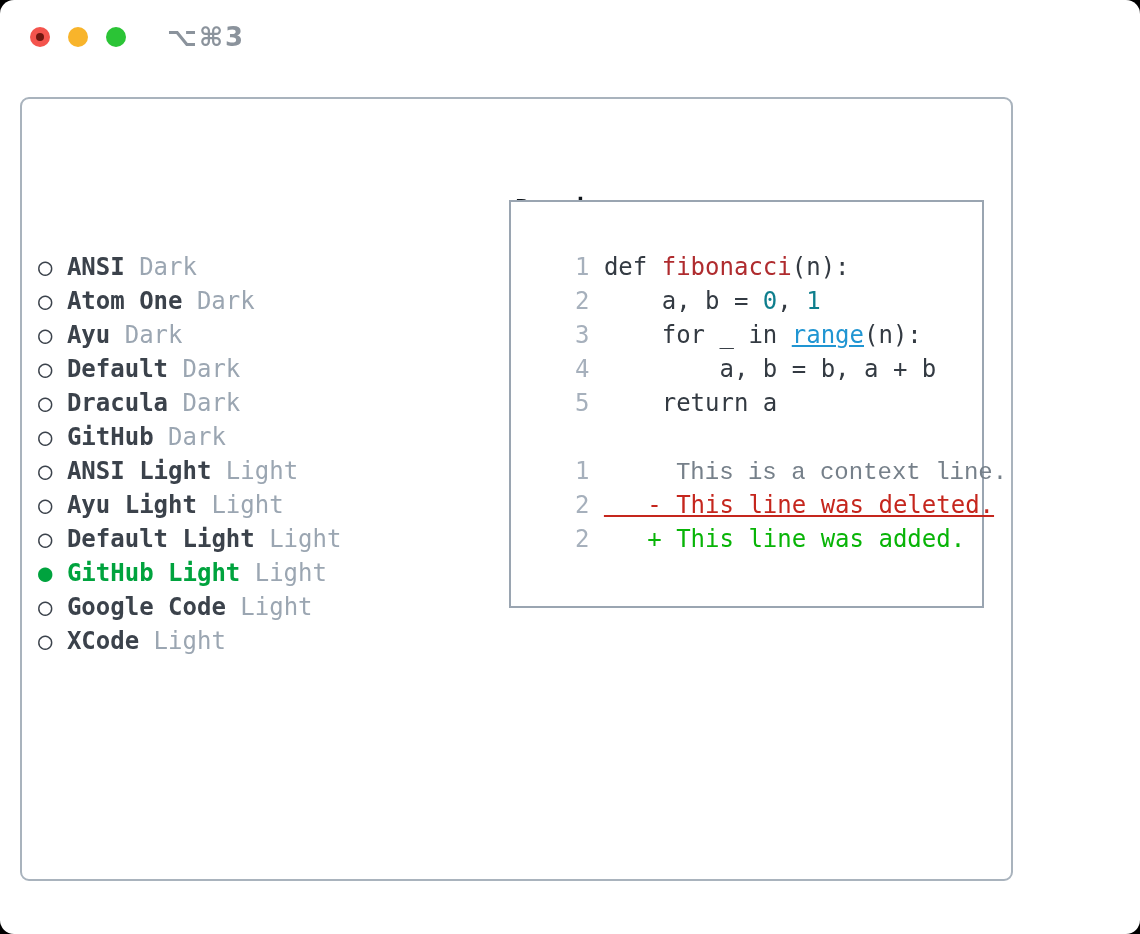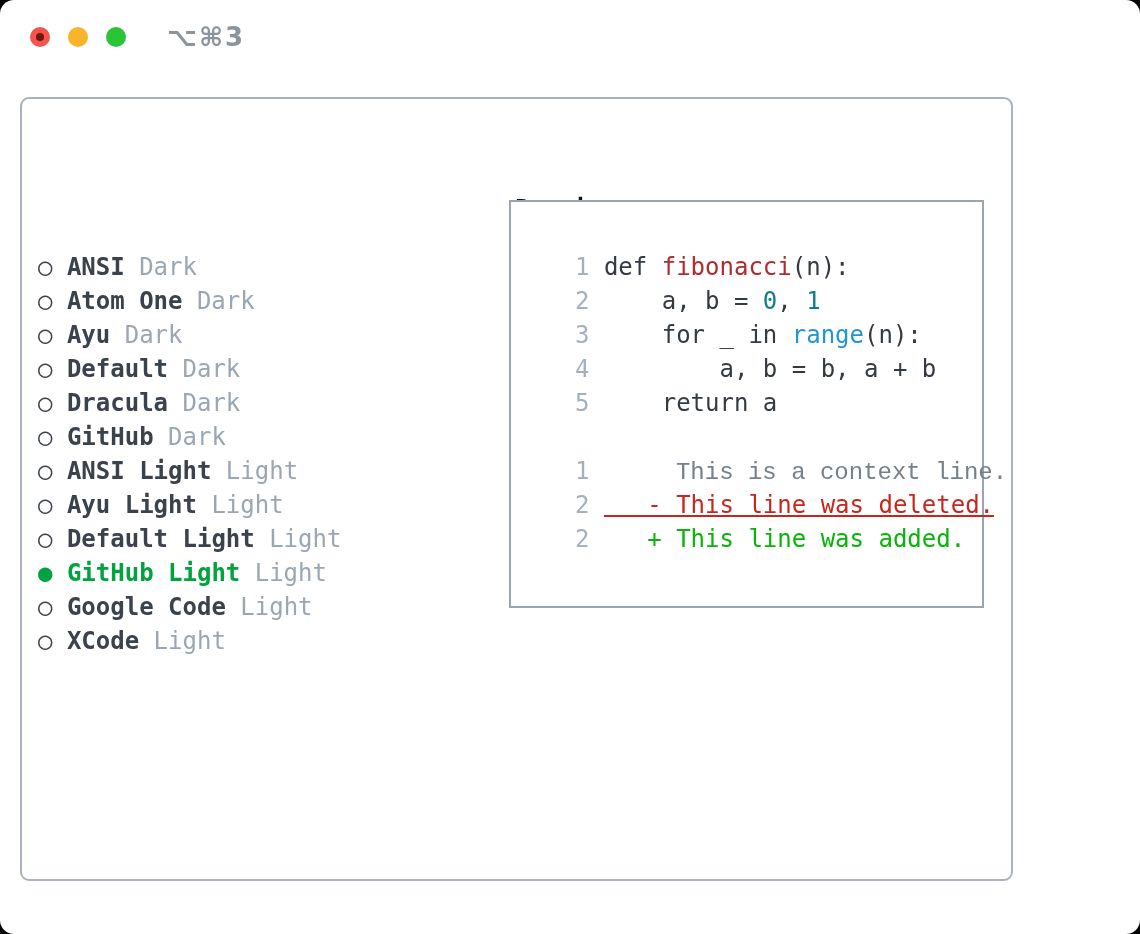--- a/index.html
+++ b/index.html
@@ -52,21 +52,21 @@
   .preview-box{
     position:absolute;left:487px;top:101px;width:475px;height:408px;
     border:2px solid var(--preview_border);background:var(--window_bg);
   }
   .code{position:absolute;left:16px;top:48px;margin-left:48px;}
   .cl{height:34px;}
   .ln{color:var(--line_number);}
   .tok-plain{color:var(--code_plain);}
   .tok-func{color:var(--func_red);}
   .tok-numlit{color:var(--number_teal);}
-  .tok-builtin{color:var(--builtin_blue);}
+  .tok-builtin{color:var(--builtin_blue);text-decoration:underline;}
   .tok-ctx{color:var(--context_gray);font-family:Liberation Mono, monospace;}
   .tok-del{color:var(--deleted_red);text-decoration:underline;}
   .tok-add{color:var(--added_green);text-align:center;}
 </style>
 </head>
 <body>
 
 <div class="window">
 
   <div class="titlebar">

